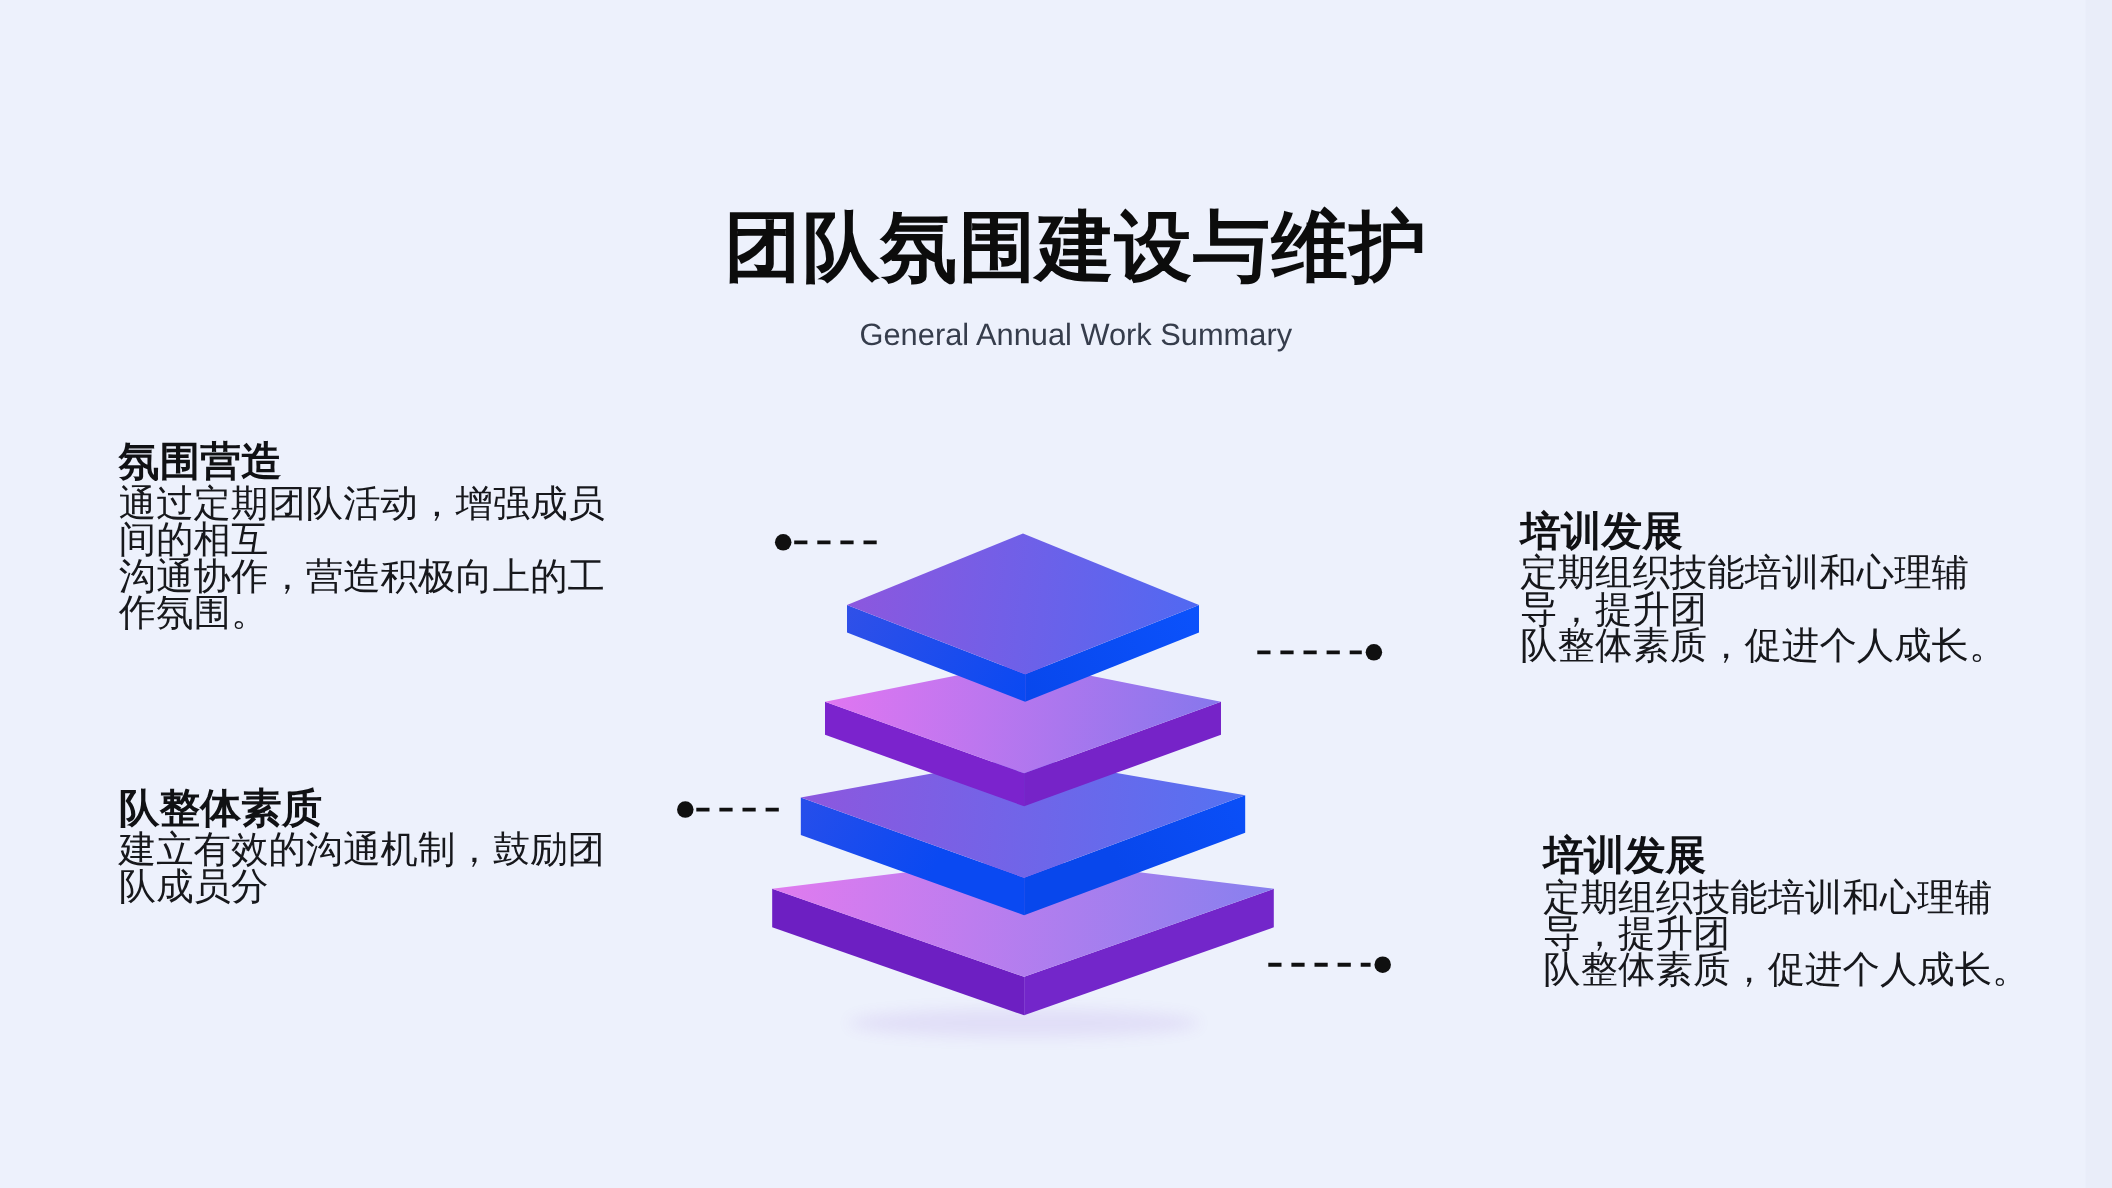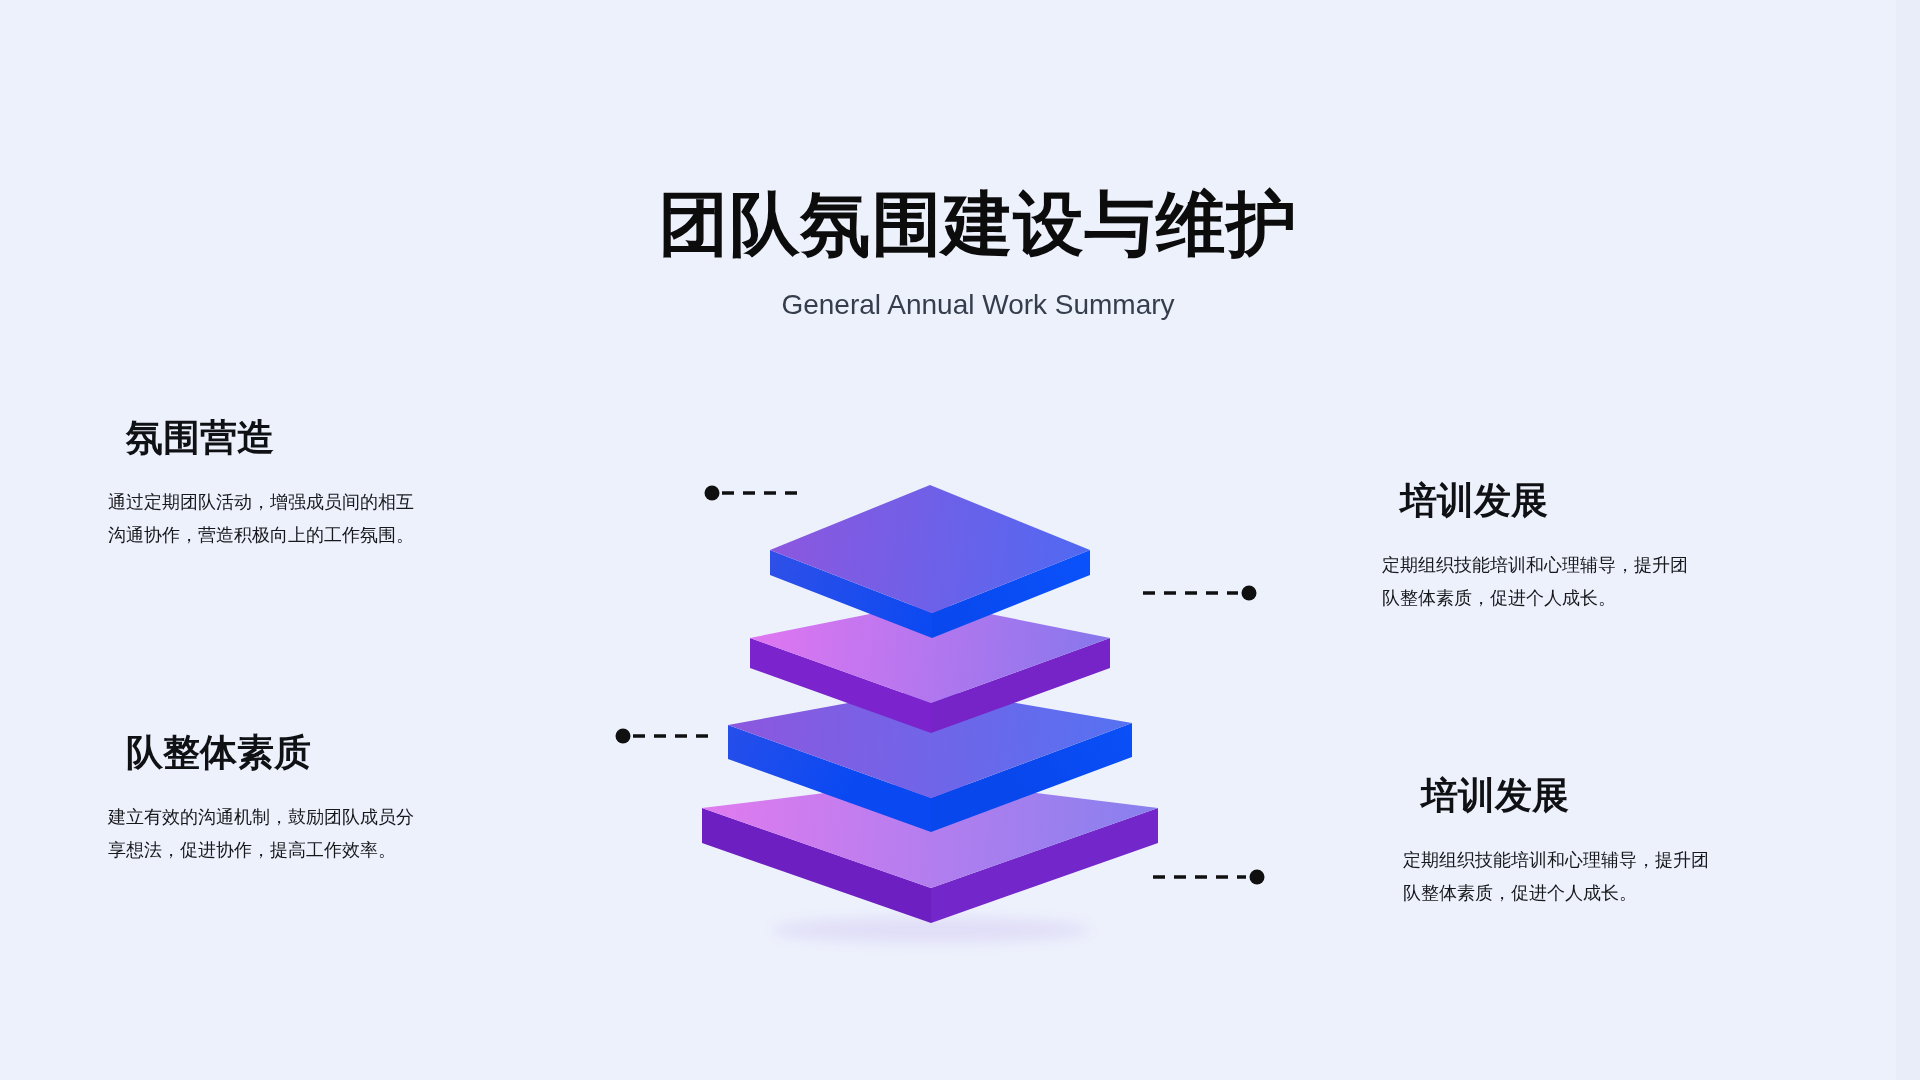--- a/index.html
+++ b/index.html
@@ -32,29 +32,28 @@
     position:absolute;left:0;right:0;top:288px;
     margin:0;
     font-size:28px;
     font-weight:400;
     color:#363d4c;
     line-height:1.2;
   }
   
   .block{position:absolute;}
   .block h2{
-    margin:18px;
+    margin:0;
     font-size:37px;
     font-weight:800;
     color:#101114;
     line-height:44px;
   }
   .block .desc{
-    margin-top:26px;
-    font-size:18px;
+    font-size:34px;
     color:#17181c;
     line-height:33px;
   }
   .block-lt{left:108px;top:398px;width:470px;}
   .block-lb{left:108px;top:713px;width:470px;}
   .block-rt{left:1382px;top:461px;width:460px;}
   .block-rb{left:1403px;top:756px;width:460px;}
   
   .pyramid-wrap{
     position:absolute;left:560px;top:460px;
@@ -76,21 +75,20 @@
     <div class="desc">
       <div>通过定期团队活动，增强成员间的相互</div>
       <div>沟通协作，营造积极向上的工作氛围。</div>
     </div>
   </section>
 
   <section class="block block-lb">
     <h2>队整体素质</h2>
     <div class="desc">
       <div>建立有效的沟通机制，鼓励团队成员分</div>
-      <div>享想法，促进协作，提高工作效率。</div>
     </div>
   </section>
 
   <section class="block block-rt">
     <h2>培训发展</h2>
     <div class="desc">
       <div>定期组织技能培训和心理辅导，提升团</div>
       <div>队整体素质，促进个人成长。</div>
     </div>
   </section>

